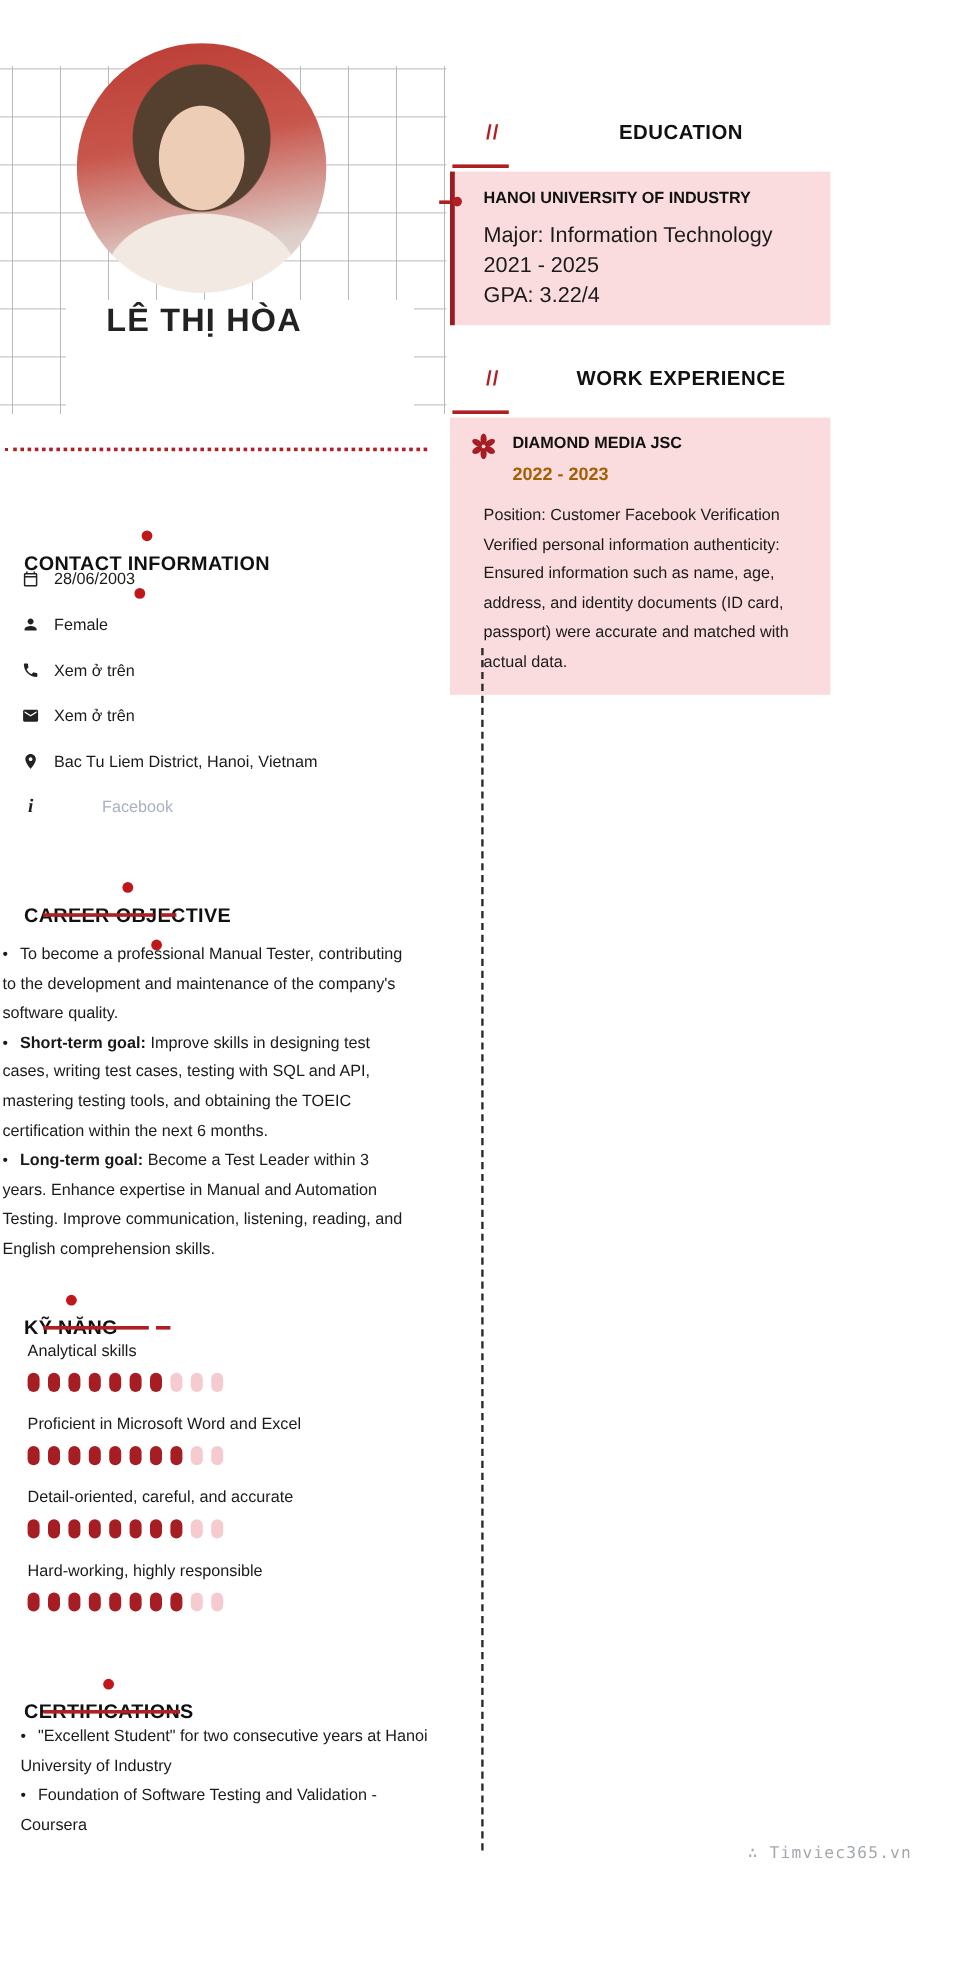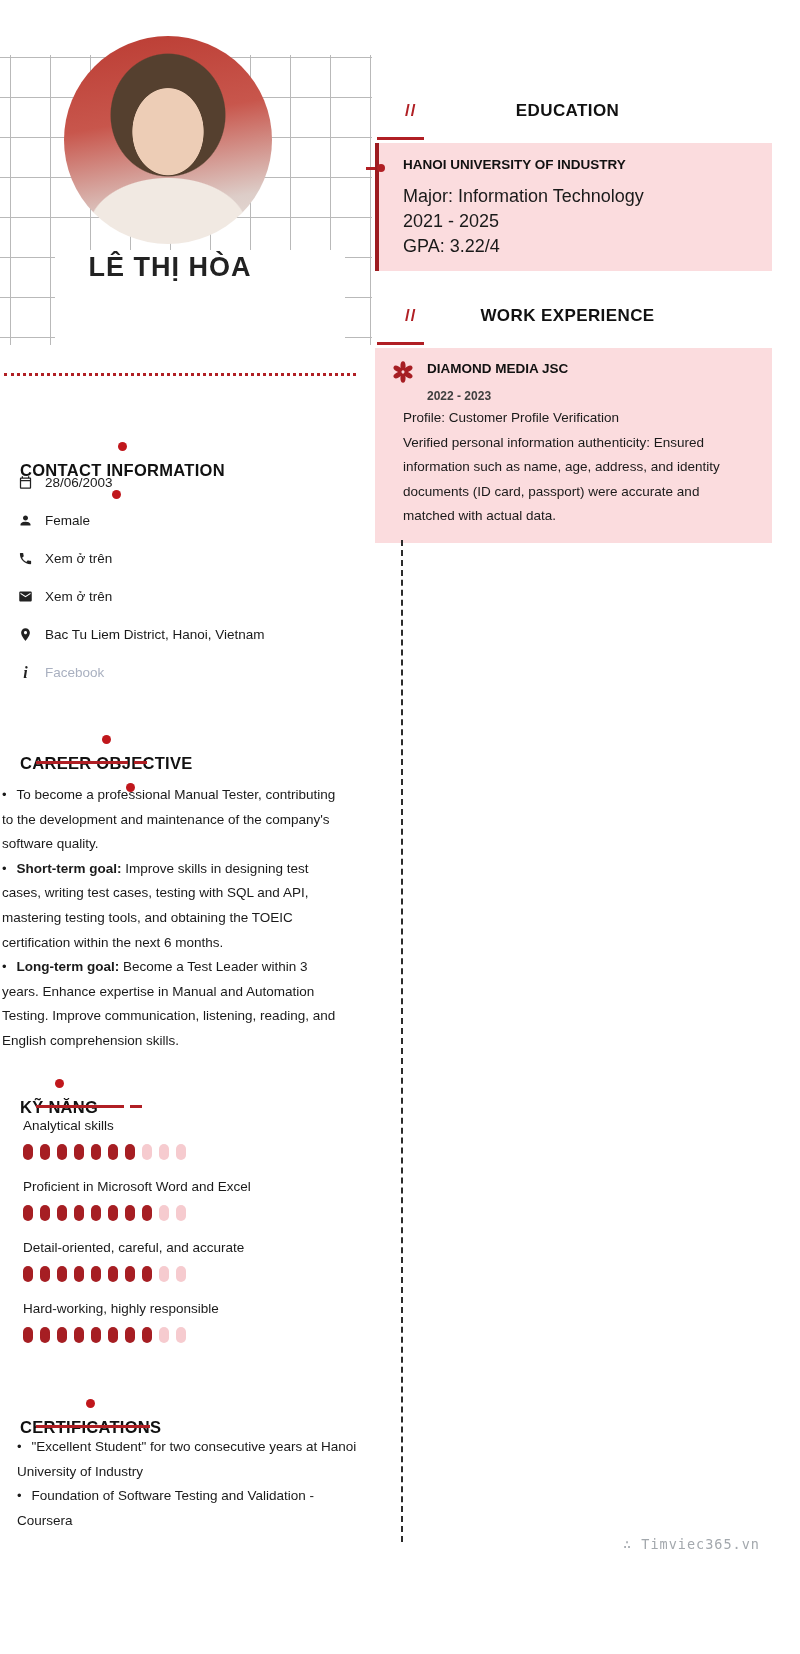--- a/index.html
+++ b/index.html
@@ -34,48 +34,48 @@
   .job-title{position:absolute;left:0;top:292px;width:340px;text-align:center;font-size:16.5px;color:#222;}
 
   .dotted-line{position:absolute;left:4px;top:373px;width:352px;height:0;border-top:3px dotted var(--accent);}
 
   
   .rc-head{position:absolute;left:375px;width:385px;height:22px;}
   .slashes{position:absolute;left:30px;top:0;font-size:17px;font-weight:800;color:var(--accent);letter-spacing:1px;}
   .rc-title{text-align:center;font-size:17px;font-weight:bold;letter-spacing:.4px;color:#111;}
   .rc-underline{position:absolute;left:377px;width:47px;height:3px;background:var(--accent);}
 
-  .card{position:absolute;left:375px;width:397px;background:var(--pink);}
+  .card{position:absolute;left:375px;width:317px;background:var(--pink);}
   .edu-box{top:143px;min-height:110px;border-left:4px solid #9d1b20;padding:12px 20px 12px 24px;}
   .work-box{top:348px;min-height:185px;padding:11px 22px 14px 28px;}
   .node-dash{position:absolute;left:-13px;top:24px;width:9px;height:3px;background:var(--accent);}
   .node-dot{position:absolute;left:-2px;top:21px;width:8px;height:8px;border-radius:50%;background:var(--accent);}
   .card-title{font-size:13.5px;font-weight:bold;line-height:20px;margin-bottom:9px;color:#111;}
   .card-line{font-size:18px;line-height:25px;color:#1a1a1a;}
-  .card-sub{font-size:12px;font-weight:bold;line-height:20px;color:#404040;}
+  .card-sub{font-size:15px;font-weight:bold;line-height:20px;margin-bottom:11px;color:#a16207;}
   .indent{margin-left:24px;}
   .work-box .card-title{margin-bottom:7px;}
   .card-para{font-size:13.5px;line-height:24.6px;color:#1a1a1a;}
   .flower{position:absolute;left:17px;top:13px;width:22px;height:22px;}
 
   .dash-line{position:absolute;left:401px;top:540px;height:1002px;width:0;border-left:2px dashed #2b2b2b;}
 
   
   .sec-head{position:absolute;left:20px;display:flex;align-items:center;gap:10px;height:22px;flex-direction:column;}
   .dot{width:9px;height:9px;border-radius:50%;background:#c0171c;flex:0 0 auto;}
   .sec-title{font-size:16.5px;font-weight:bold;letter-spacing:.3px;color:#111;white-space:nowrap;}
   .hl{position:absolute;bottom:-7px;height:3px;background:var(--accent);}
   .end-dot{margin-left:-12px;}
 
   .contact-list{position:absolute;left:18px;top:463px;width:340px;}
   .c-item{display:flex;align-items:center;height:38px;gap:12px;}
   .c-icon{width:15px;height:15px;flex:0 0 auto;display:flex;align-items:center;justify-content:center;color:#222;}
   .c-icon svg{width:15px;height:15px;fill:#222;}
   .c-text{font-size:13.5px;color:#1a1a1a;}
-  .fb-link{color:#a9b0c0;}
+  .fb-link{color:#a9b0c0;margin-left:40px;}
   .i-glyph{font-family:"Liberation Serif","DejaVu Serif",serif;font-style:italic;font-weight:bold;font-size:16px;line-height:15px;}
 
   .objective-body{position:absolute;left:2px;top:783px;width:343px;}
   .para{font-size:13.5px;line-height:24.6px;color:#1a1a1a;}
   .para::before{content:"\2022";margin-right:10px;font-size:13px;}
   .b{font-weight:bold;}
 
   .skills-list{position:absolute;left:23px;top:1116px;width:340px;}
   .skill{margin-bottom:17px;}
   .skill-label{font-size:13.5px;line-height:19px;margin-bottom:9px;color:#1a1a1a;}
@@ -130,21 +130,21 @@
           <ellipse cx="12" cy="5.5" rx="2.8" ry="5.2" transform="rotate(120 12 12)"></ellipse>
           <ellipse cx="12" cy="5.5" rx="2.8" ry="5.2" transform="rotate(180 12 12)"></ellipse>
           <ellipse cx="12" cy="5.5" rx="2.8" ry="5.2" transform="rotate(240 12 12)"></ellipse>
           <ellipse cx="12" cy="5.5" rx="2.8" ry="5.2" transform="rotate(300 12 12)"></ellipse>
         </g>
         <circle cx="12" cy="12" r="1.6" fill="#fbdcde"></circle>
       </svg>
     </span>
     <div class="card-title indent">DIAMOND MEDIA JSC</div>
     <div class="card-sub indent">2022 - 2023</div>
-    <div class="card-para">Profile: Customer Profile Verification</div>
+    <div class="card-para">Position: Customer Facebook Verification</div>
     <div class="card-para">Verified personal information authenticity: Ensured information such as name, age, address, and identity documents (ID card, passport) were accurate and matched with actual data.</div>
   </div>
 
   <div class="dash-line"></div>
 
   <div class="sec-head" style="top:442px">
     <span class="dot"></span>
     <h2 class="sec-title">CONTACT INFORMATION</h2>
     <span class="dot end-dot"></span>
   </div>

